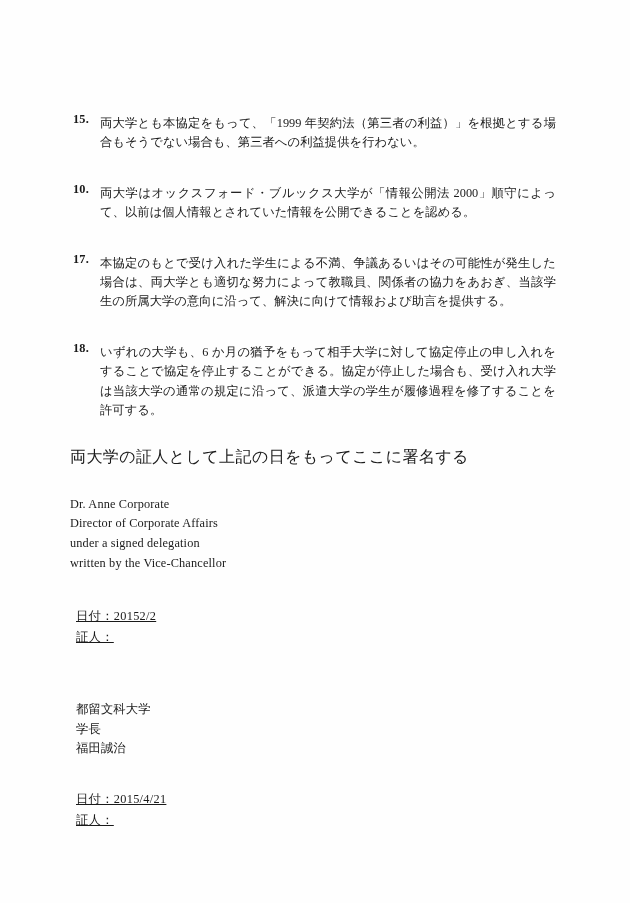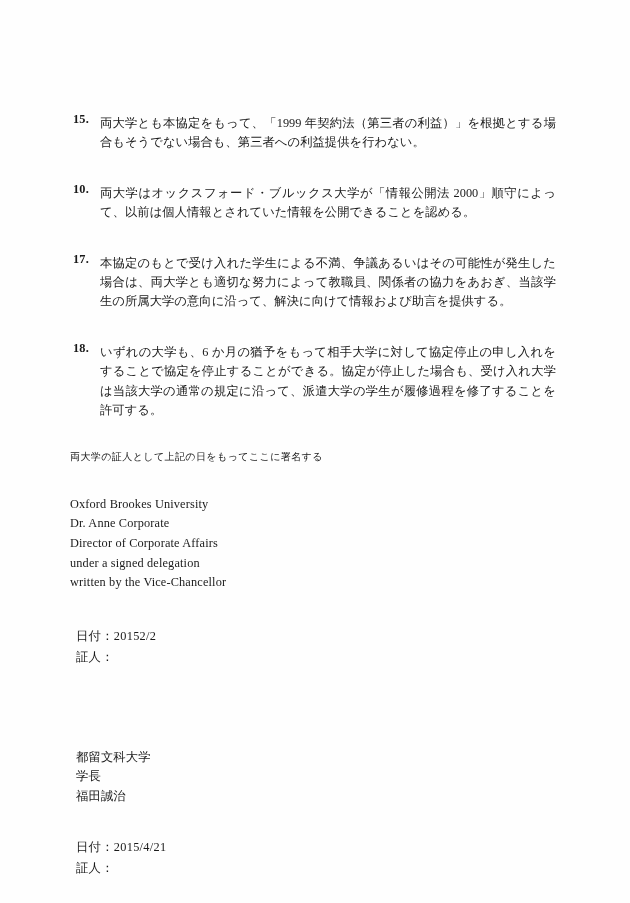--- a/index.html
+++ b/index.html
@@ -55,21 +55,21 @@
     letter-spacing: 0.05px;
   }
   .clause-body p {
     margin: 4px;
   }
 
   
   .signing-statement {
     margin-top: 7px;
     margin-bottom: 0;
-    font-size: 10px;
+    font-size: 16px;
     line-height: 19.4px;
     letter-spacing: 0.4px;
   }
 
   
   .signature-block {
     margin-top: 28px;
   }
   .signature-block .sig-line {
     font-size: 12.3px;
@@ -87,24 +87,25 @@
 
   
   .datewitness {
     margin-top: 33px;
   }
   .datewitness .dw-line {
     font-size: 12.3px;
     line-height: 21px;
     letter-spacing: 0.3px;
     white-space: pre;
+    text-decoration: underline;
   }
 
   .block-gap-large {
-    margin-top: 80px;
+    margin-top: 52px;
   }
   .block-gap-medium {
     margin-top: 30px;
   }
 </style>
 </head>
 <body>
 
 <div class="page">
 
@@ -136,21 +137,20 @@
       <div class="clause-body">
         <p>いずれの大学も、6 か月の猶予をもって相手大学に対して協定停止の申し入れをすることで協定を停止することができる。協定が停止した場合も、受け入れ大学は当該大学の通常の規定に沿って、派遣大学の学生が履修過程を修了することを許可する。</p>
       </div>
     </li>
 
   </ol>
 
   <p class="signing-statement">両大学の証人として上記の日をもってここに署名する</p>
 
   <div class="signature-block latin">
-    <div class="sig-line">Oxford Brookes University</div>
     <div class="sig-line">Dr. Anne Corporate</div>
     <div class="sig-line">Director of Corporate Affairs</div>
     <div class="sig-line">under a signed delegation</div>
     <div class="sig-line">written by the Vice-Chancellor</div>
   </div>
 
   <div class="datewitness sig-indent">
     <div class="dw-line">日付：20152/2</div>
     <div class="dw-line">証人：</div>
   </div>

